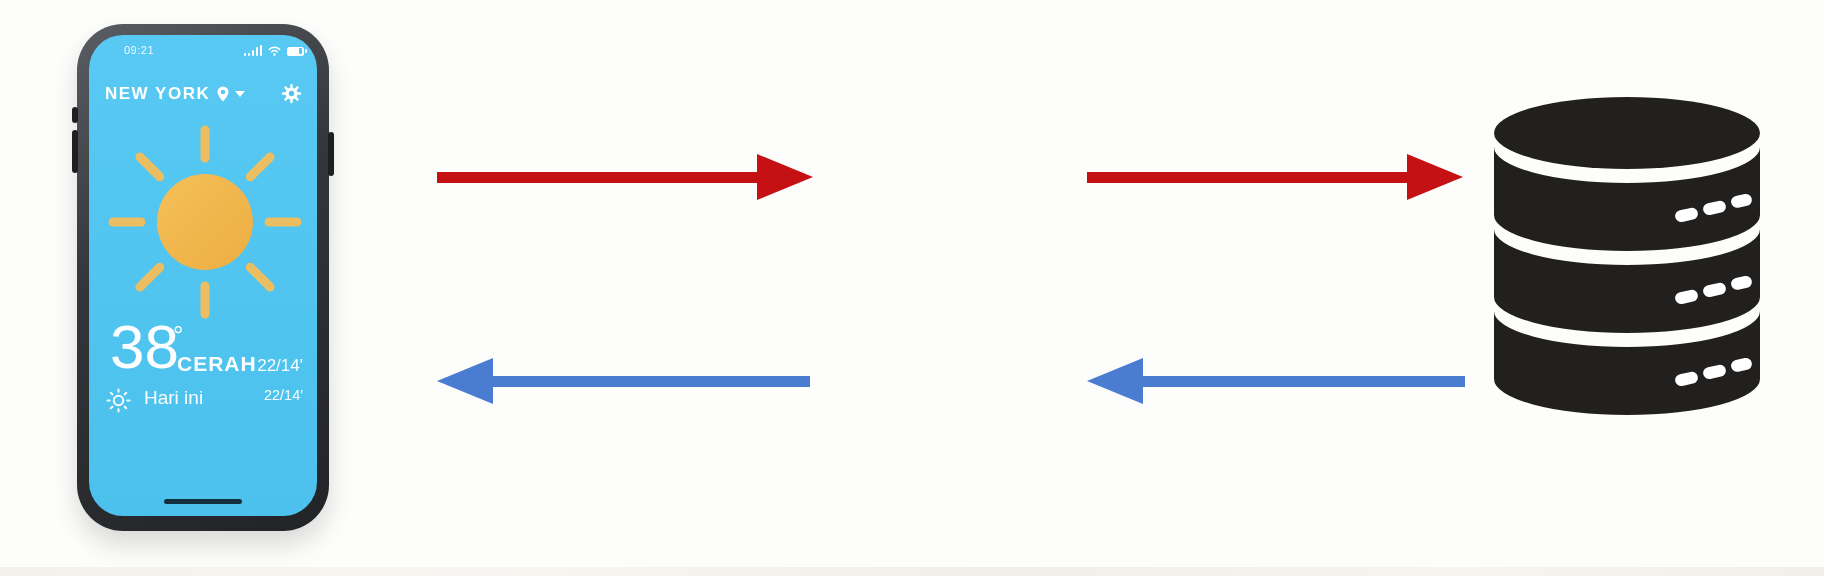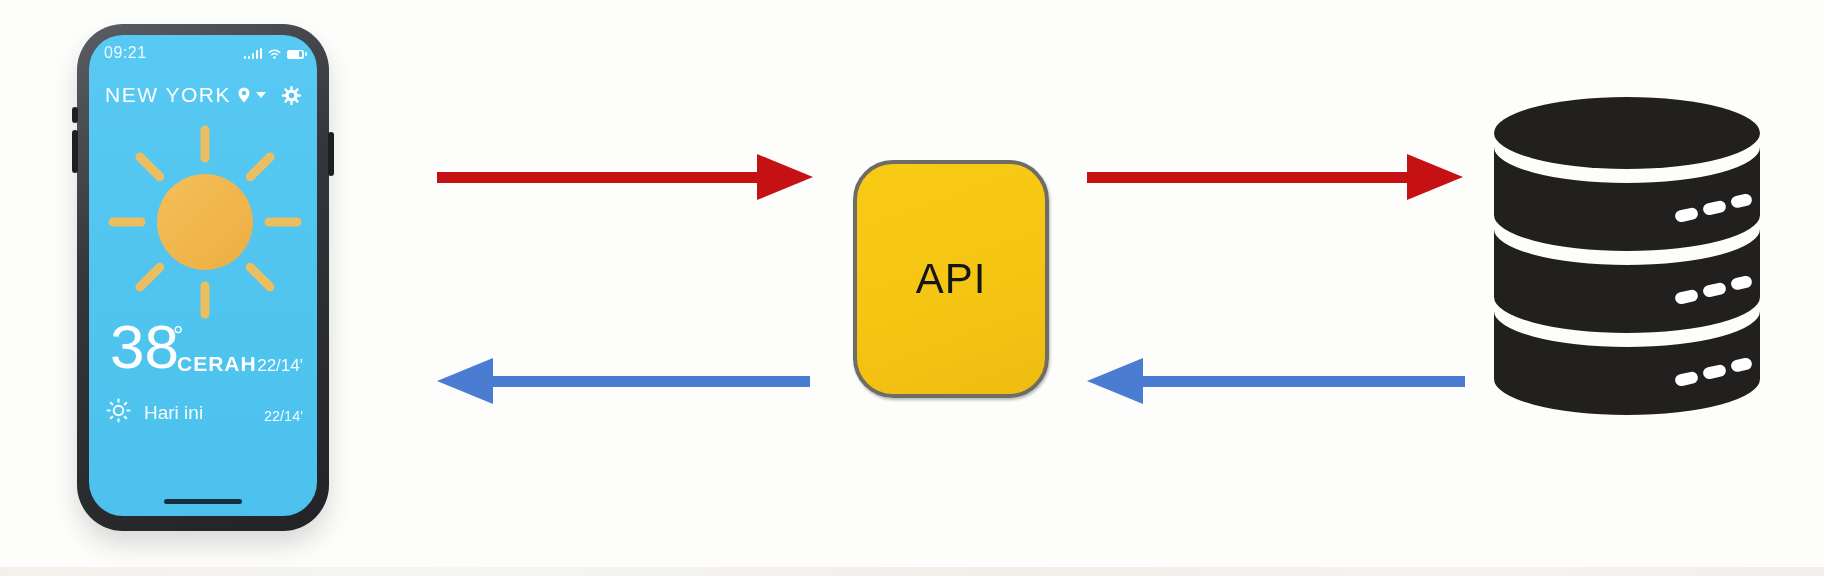--- a/index.html
+++ b/index.html
@@ -52,40 +52,40 @@
   .btn-l1{left:-5px;top:83px;height:16px;}
   .btn-l2{left:-5px;top:106px;height:43px;}
   .btn-r1{right:-5px;top:108px;height:44px;}
   .screen{
     position:absolute;left:12px;top:11px;width:228px;height:481px;
     border-radius:34px;overflow:hidden;
     background:linear-gradient(180deg,#58c9f3 0%,#4fc4ef 60%,#4cc1ed 100%);
     color:#fff;
   }
   .status-bar{position:absolute;top:9px;left:15px;right:13px;display:flex;align-items:center;justify-content:space-between;}
-  .status-time{font-size:16px;color:rgba(255,255,255,.9);letter-spacing:.5px;}
+  .status-time{font-size:11px;color:rgba(255,255,255,.9);letter-spacing:.5px;margin-left:20px;}
   .status-icons{display:flex;align-items:flex-end;gap:5px;height:11px;}
   .sig{display:flex;align-items:flex-end;gap:1.5px;}
   .sig i{display:block;width:2.5px;background:#fff;border-radius:1px;}
   .battery{position:relative;width:17px;height:9px;background:#fff;border-radius:2.5px;}
   .battery .notch{position:absolute;right:2.5px;top:1.5px;width:2.5px;height:6px;background:#4fc4ef;border-radius:1px;}
   .battery .tip{position:absolute;right:-3px;top:2.5px;width:2px;height:4px;background:#fff;border-radius:1px;}
   .app-header{position:absolute;top:48px;left:16px;right:15px;display:flex;align-items:center;}
-  .city{font-size:21px;font-weight:400;letter-spacing:1.5px;color:#fff;}
+  .city{font-size:17px;font-weight:700;letter-spacing:1.5px;color:#fff;}
   .pin{margin-left:7px;}
   .caret{margin-left:6px;width:0;height:0;border-left:5px solid transparent;border-right:5px solid transparent;border-top:6px solid #fff;}
   .gear{margin-left:auto;}
   .sun-svg{position:absolute;left:16px;top:87px;}
   .now-block{position:absolute;left:0;right:0;top:283px;height:60px;}
   .big-temp{position:absolute;left:21px;top:0;font-size:62px;font-weight:400;line-height:58px;color:#fdfeff;}
   .deg{position:absolute;left:84px;top:2px;font-size:26px;color:#fdfeff;}
   .condition{position:absolute;left:88px;bottom:2px;font-size:21px;letter-spacing:1px;color:#fbfdff;font-weight:bold;}
   .now-range{position:absolute;right:14px;bottom:2px;font-size:17px;color:rgba(255,255,255,.96);}
   .forecast{position:absolute;left:16px;right:14px;top:352px;}
-  .f-row{display:flex;align-items:flex-end;height:37px;}
+  .f-row{display:flex;align-items:flex-start;height:37px;}
   .f-icon{width:27px;height:27px;flex:0 0 27px;}
   .f-label{margin-left:12px;font-size:19px;color:rgba(255,255,255,.96);}
   .f-range{margin-left:auto;font-size:14.5px;color:rgba(255,255,255,.95);}
   .home-bar{position:absolute;bottom:12px;left:50%;transform:translateX(-50%);width:78px;height:5px;border-radius:3px;background:#14303c;}
   
   .bottom-strip{position:absolute;left:0;right:0;bottom:0;height:9px;opacity:.65;
     background:linear-gradient(90deg,#efeae2,#f5f2ec 25%,#ece7df 55%,#f3efe8 80%,#ece8e0);}
 </style>
 </head>
 <body>
@@ -207,23 +207,20 @@
   </div>
   <div id="arrow-db-api" class="arrow blue left">
     <div class="shaft"></div>
       <div class="head"></div>
   </div>
   <div id="arrow-cuaca" class="arrow blue left">
     <div class="shaft"></div>
       <div class="head"></div>
   </div>
 
-  <div class="api-box">
-    <span class="api-text">API</span>
-  </div>
 
   <svg class="db-icon" viewBox="0 0 270 331">
     <g fill="#221f1f">
       <ellipse cx="135" cy="36" rx="133" ry="36"></ellipse>
       <path d="M2 50 A133 36 0 0 0 268 50 L268 118 A133 36 0 0 1 2 118 Z"></path>
       <path d="M2 132 A133 36 0 0 0 268 132 L268 200 A133 36 0 0 1 2 200 Z"></path>
       <path d="M2 214 A133 36 0 0 0 268 214 L268 282 A133 36 0 0 1 2 282 Z"></path>
     </g>
     <g fill="#ffffff">
       <g id="dash-row">

